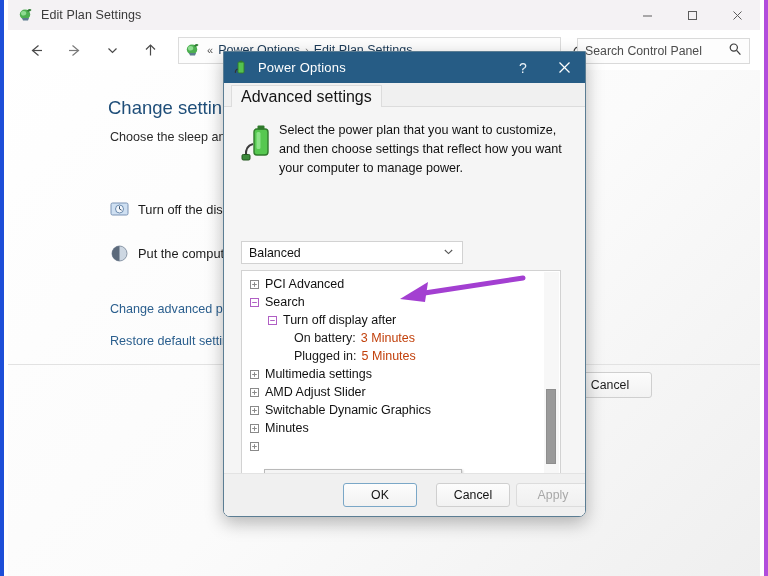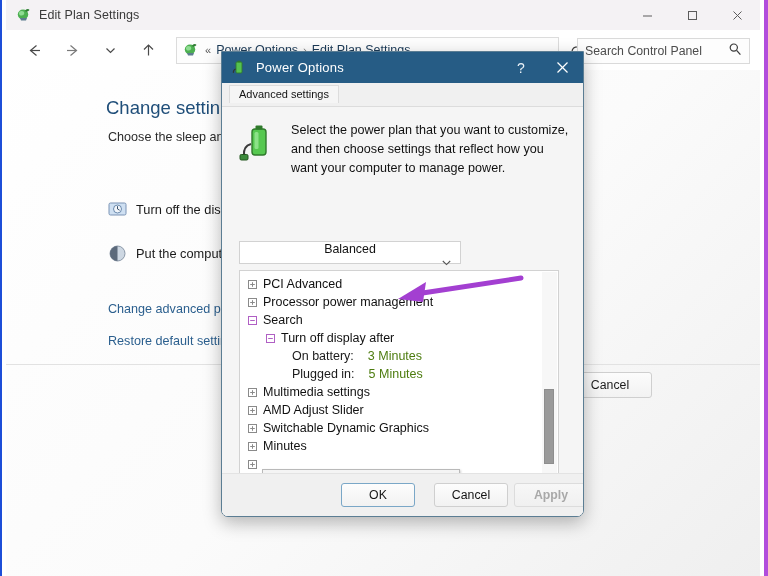--- a/index.html
+++ b/index.html
@@ -6,21 +6,21 @@
   html, body {
     width: 768px; height: 576px;
     font-family: "Liberation Sans", sans-serif;
     overflow: hidden;
   }
   body { background: #ffffff; position: relative; }
 
   
   #frame {
     position: absolute; inset: 0;
-    border-left: 2px solid #1d4ed8;
+    border-left: 4px solid #1d4ed8;
     border-right: 4px solid #b14ddc;
     background: #ffffff;
     overflow: hidden;
   }
 
   
   #cp-window {
     position: absolute; left: 4px; top: 0; right: 4px; bottom: 0;
     background: linear-gradient(135deg,#ffffff 0%,#fbfbfb 55%,#efefef 100%);
   }
@@ -164,63 +164,63 @@
     background: #f0f0f0;
   }
   #tabstrip {
     position: absolute; left: 0; top: 0; right: 0; height: 24px;
     border-bottom: 1px solid #dcdcdc;
     background: #f0f0f0;
   }
   #tab-adv {
     position: absolute; left: 7px; top: 2px;
     padding: 2px 9px 3px 9px;
-    font-size: 11px; color: #141414;
+    font-size: 16px; color: #141414;
     background: #f5f5f5;
     border: 1px solid #dcdcdc; border-bottom: none;
   }
   #inner-panel {
     position: absolute; left: 0; top: 24px; right: 0; bottom: 0;
     background: #f5f5f5;
   }
   #intro {
     position: absolute; left: 15px; top: 14px; right: 12px;
     display: flex; align-items: flex-start;
   }
   #intro-icon { width: 40px; height: 40px; flex: 0 0 auto; margin-top: 2px; }
   #intro-text {
-    margin-left: 14px; font-size: 12.6px; color: #111111;
+    font-size: 12.6px; color: #111111;
     line-height: 1.5; max-width: 287px;
   }
   #plan-select {
     position: absolute; left: 17px; top: 134px;
     width: 222px; height: 23px;
     background: #ffffff; border: 1px solid #d2d2d2;
     display: flex; align-items: center; padding: 0 7px;
-    font-size: 12.4px; color: #111; flex-direction: column;
+    font-size: 12.4px; color: #111;
   }
   #plan-chev { margin-left: auto; color: #555; }
   #treebox {
     position: absolute; left: 17px; top: 163px;
     width: 320px; height: 214px;
     background: #ffffff; border: 1px solid #d2d2d2;
     overflow: hidden;
   }
   #treelist { position: absolute; left: 0; top: 4px; right: 16px; }
   .tnode {
     display: flex; align-items: center;
     height: 18px; font-size: 12.5px; color: #111;
     white-space: nowrap;
   }
   .tnode .tgl { width: 9px; height: 9px; margin-right: 6px; flex:0 0 auto; }
   .tnode.lvl0 { padding-left: 8px; }
   .tnode.lvl1 { padding-left: 26px; }
   .tnode.lvl2 { padding-left: 52px; text-align: center; }
   .tnode.leaf .tlabel { color: #1a1a1a; }
-  .tval { color: #4d7c0f; margin-left: 14px; }
+  .tval { color: #c2410c; margin-left: 5px; }
   #tree-scroll-track {
     position: absolute; right: 1px; top: 1px; width: 15px; bottom: 1px;
     background: #f7f7f7;
   }
   #tree-scroll-thumb {
     position: absolute; right: 3px; top: 117px; width: 10px; height: 75px;
     background: #9a9a9a; border: 1px solid #8e8e8e;
   }
   #tooltip {
     position: absolute; left: 22px; top: 198px;
@@ -246,21 +246,21 @@
     position: absolute; top: 9px;
     width: 74px; height: 24px;
     border: 1px solid #cfcfcf; border-radius: 3px;
     background: linear-gradient(#fdfdfd,#f2f2f2);
     display: flex; align-items:center; justify-content:center;
     font-size: 12.3px; color: #141414;
   }
   #btn-ok { left: 119px; border: 1px solid #7aa7c7; }
   #btn-cancel { left: 212px; }
   #btn-apply { left: 292px; color: #a8a8a8; border-color:#dcdcdc;
-               background: linear-gradient(#f7f7f7,#f0f0f0); font-weight: bold; }
+               background: linear-gradient(#f7f7f7,#f0f0f0); }
 
   
   #arrow-anno {
     position: absolute; left: 388px; top: 272px;
     width: 135px; height: 40px; pointer-events: none;
   }
 </style>
 </head>
 <body>
 
@@ -445,28 +445,20 @@
               <div class="tnode lvl0">
                 <svg class="tgl" viewBox="0 0 9 9">
                   <rect x="0.5" y="0.5" width="8" height="8" fill="#fff" stroke="#8a8a8a" stroke-width="1"></rect>
                   <line x1="2.2" y1="4.5" x2="6.8" y2="4.5" stroke="#8a8a8a" stroke-width="1"></line>
                   <line x1="4.5" y1="2.2" x2="4.5" y2="6.8" stroke="#8a8a8a" stroke-width="1"></line>
                 </svg>
                 <span class="tlabel">PCI Advanced</span>
               </div>
               <div class="tnode lvl0">
                 <svg class="tgl" viewBox="0 0 9 9">
-                  <rect x="0.5" y="0.5" width="8" height="8" fill="#fff" stroke="#8a8a8a" stroke-width="1"></rect>
-                  <line x1="2.2" y1="4.5" x2="6.8" y2="4.5" stroke="#8a8a8a" stroke-width="1"></line>
-                  <line x1="4.5" y1="2.2" x2="4.5" y2="6.8" stroke="#8a8a8a" stroke-width="1"></line>
-                </svg>
-                <span class="tlabel">Processor power management</span>
-              </div>
-              <div class="tnode lvl0">
-                <svg class="tgl" viewBox="0 0 9 9">
                   <rect x="0.5" y="0.5" width="8" height="8" fill="#fff" stroke="#b05fc4" stroke-width="1"></rect>
                   <line x1="2.2" y1="4.5" x2="6.8" y2="4.5" stroke="#b05fc4" stroke-width="1"></line>
                 </svg>
                 <span class="tlabel">Search</span>
               </div>
               <div class="tnode lvl1">
                 <svg class="tgl" viewBox="0 0 9 9">
                   <rect x="0.5" y="0.5" width="8" height="8" fill="#fff" stroke="#b05fc4" stroke-width="1"></rect>
                   <line x1="2.2" y1="4.5" x2="6.8" y2="4.5" stroke="#b05fc4" stroke-width="1"></line>
                 </svg>

